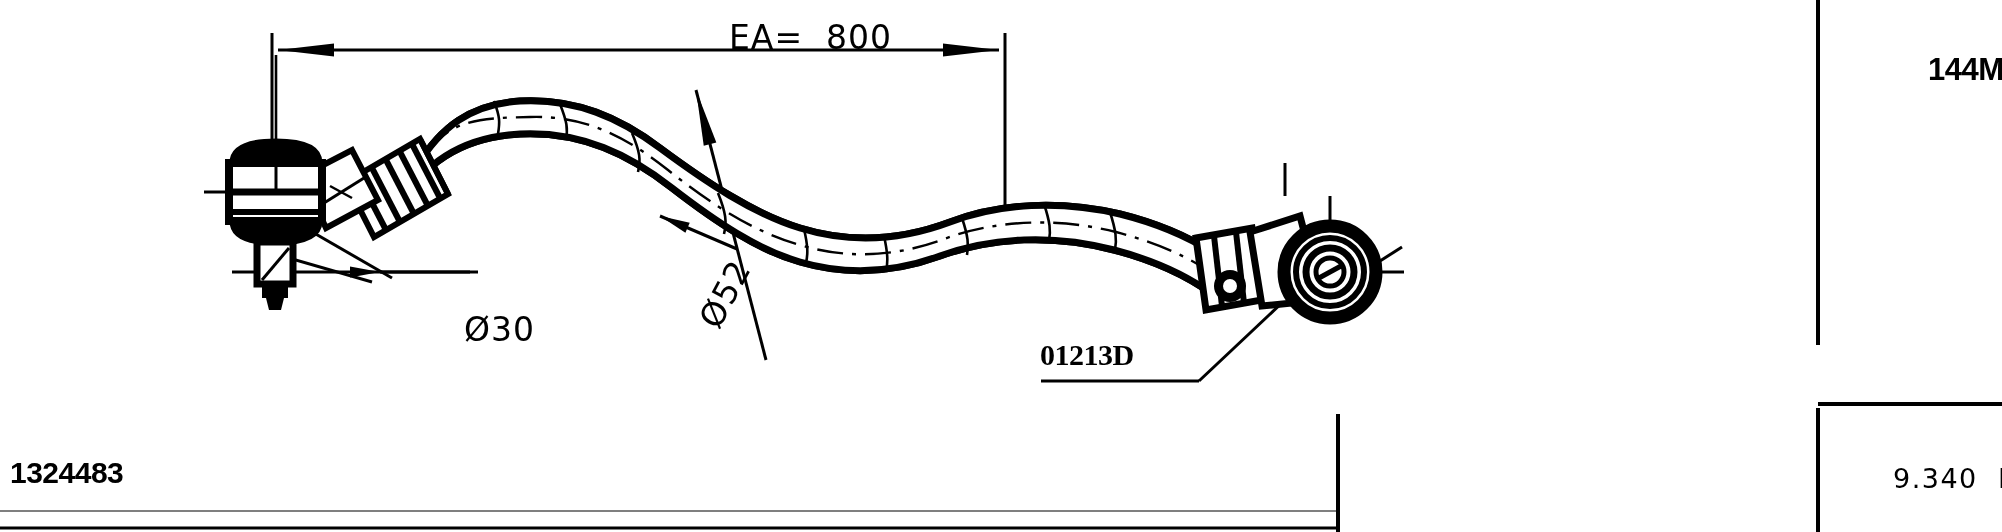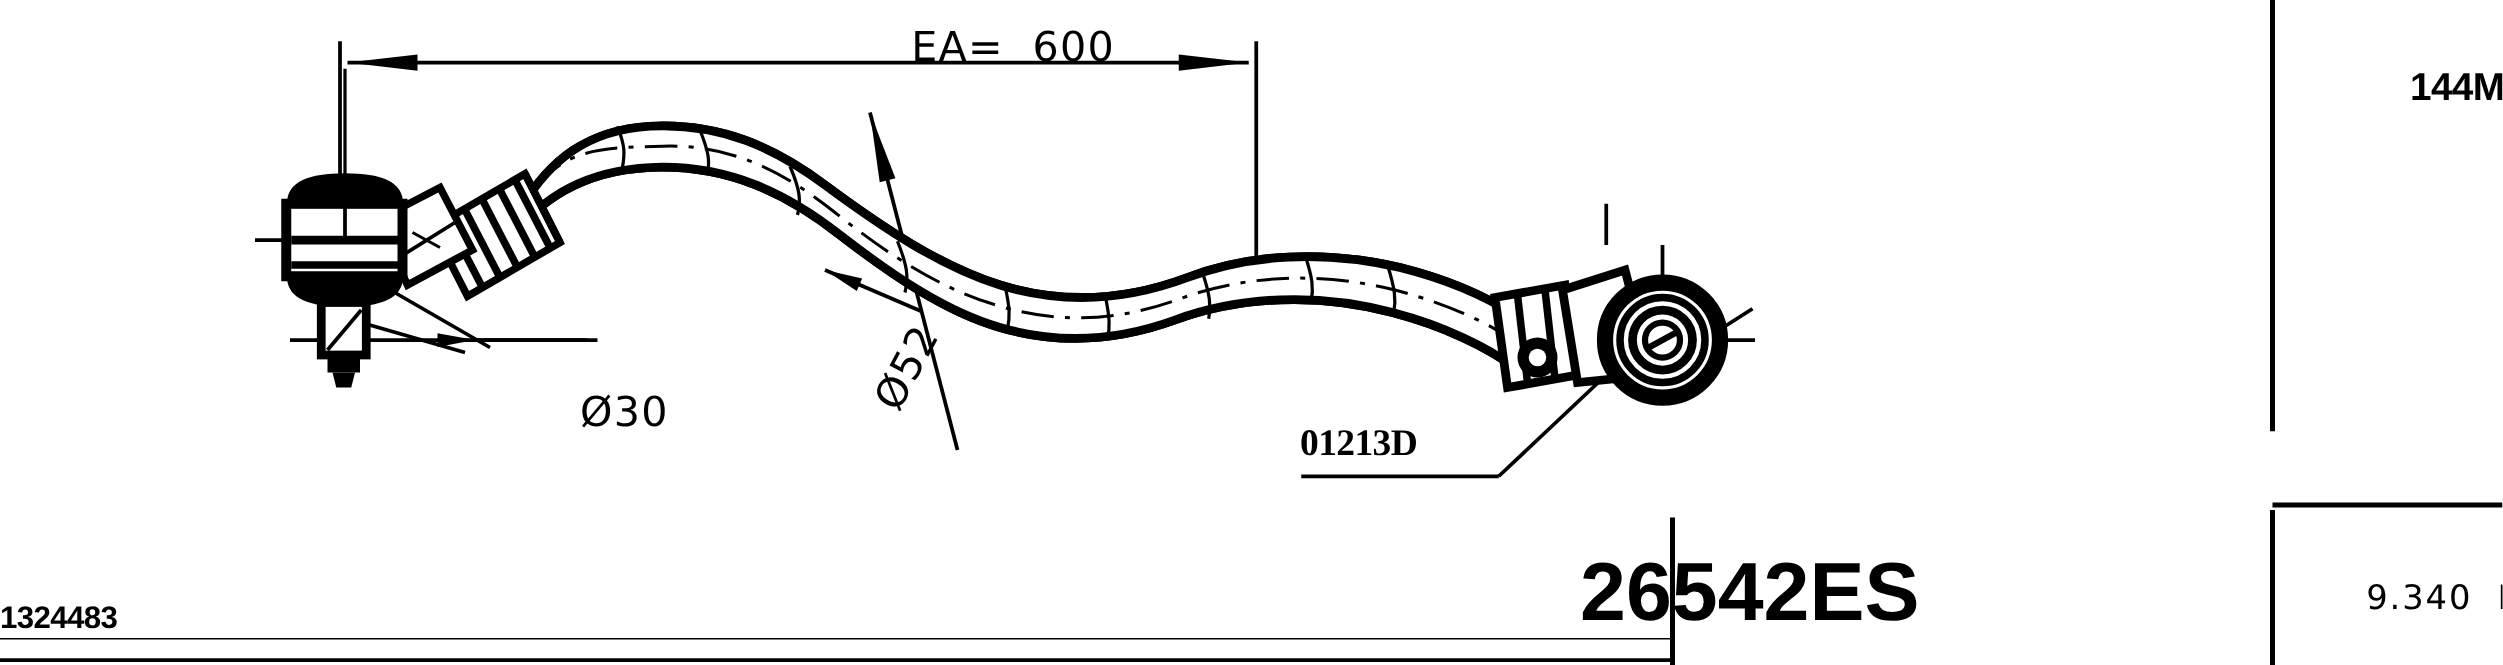--- a/index.html
+++ b/index.html
@@ -36,24 +36,23 @@
     font-family: "Liberation Sans", sans-serif;
     font-weight: bold;
     letter-spacing: -0.5px;
   }
   .thin-label {
     font-family: "DejaVu Sans", sans-serif;
     font-weight: 400;
     letter-spacing: 1px;
   }
   #part-number-left {
-    left: 0;
+    left: 10px;
     top: 458px;
-    font-size: 25px;
-    margin-top: 24px;
+    font-size: 30px;
   }
   #part-number-main {
     left: 1264px;
     top: 440px;
     font-size: 66px;
     letter-spacing: 0px;
   }
   #model-code {
     left: 1928px;
     top: 54px;
@@ -284,29 +283,28 @@
         <circle cx="1330" cy="272" r="24" fill="#fff" stroke="#000" stroke-width="7"></circle>
         <circle cx="1330" cy="272" r="14" fill="#fff" stroke="#000" stroke-width="5"></circle>
         <line x1="1319" y1="278" x2="1341" y2="266" stroke="#000" stroke-width="5"></line>
         <line x1="1330" y1="232" x2="1330" y2="196" stroke="#000" stroke-width="3"></line>
         <line x1="1376" y1="272" x2="1404" y2="272" stroke="#000" stroke-width="3"></line>
       </g>
     </g>
 
   </svg>
 
-  <div class="txt thin-label" id="dim-ea">EA=  600</div>
+  <div class="txt thin-label" id="dim-ea">EA=  800</div>
 
   <div class="txt thin-label" id="dim-d30">Ø30</div>
 
   <div class="txt thin-label" id="dim-d52">Ø52</div>
 
   <div class="txt bold-label" id="callout-01213D">01213D</div>
 
   <div class="txt bold-label" id="part-number-left">1324483</div>
 
-  <div class="txt bold-label" id="part-number-main">26542ES</div>
 
   <div class="txt bold-label" id="model-code">144M</div>
 
   <div class="txt thin-label" id="weight-value">9.340  Kg</div>
 
 </div>
 
 </body></html>

